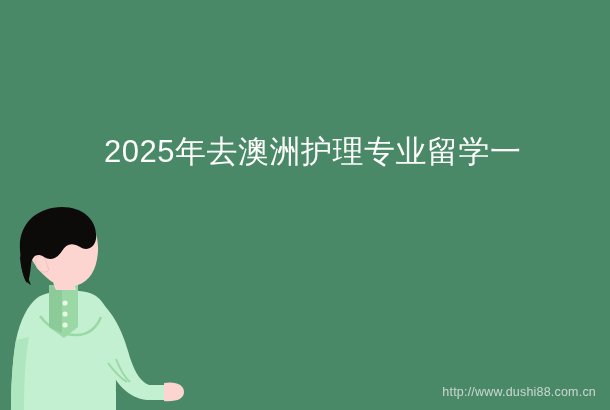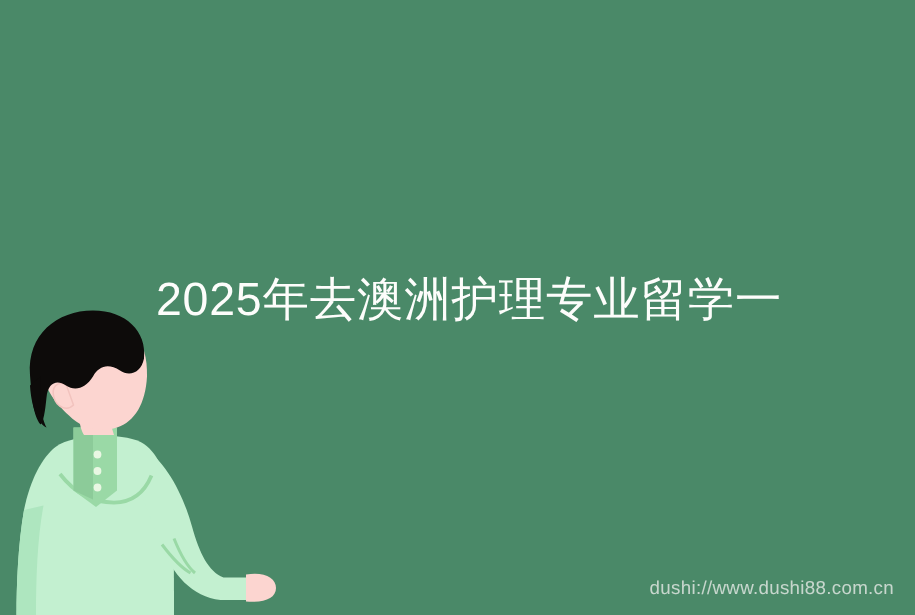--- a/index.html
+++ b/index.html
@@ -19,21 +19,20 @@
     position: absolute;
     inset: 0;
     background: #4a8968;
   }
   #title-block {
     position: absolute;
     left: 104px;
     top: 130px;
     width: 440px;
     z-index: 6;
-    margin-top: 48px;
   }
   .title-line {
     color: #fdfdfb;
     font-size: 31px;
     line-height: 43px;
     letter-spacing: 0.5px;
     font-weight: 400;
     white-space: nowrap;
     font-family: "Liberation Sans", "DejaVu Sans", sans-serif;
   }
@@ -100,15 +99,15 @@
 
       <path d="M20 55 C18 28 38 12 62 12 C84 12 98 26 96 44 C94 54 86 56 80 52 C72 47 66 49 62 56 C57 64 50 66 44 62 C38 58 32 60 31 70 C30 80 29 86 27 88 C22 82 21 68 20 55 Z" fill="#0d0b0a"></path>
       <path d="M27 56 C26 74 28 84 31 90 C26 88 21 78 20 62 Z" fill="#0d0b0a"></path>
     </svg>
   </div>
 
   <div id="title-block">
     <div class="title-line">2025年去澳洲护理专业留学一</div>
   </div>
 
-  <div id="watermark">dushi://www.dushi88.com.cn</div>
+  <div id="watermark">http://www.dushi88.com.cn</div>
 
 </div>
 
 </body></html>

